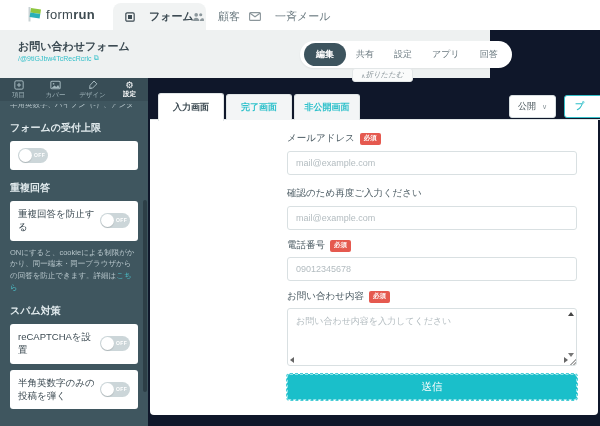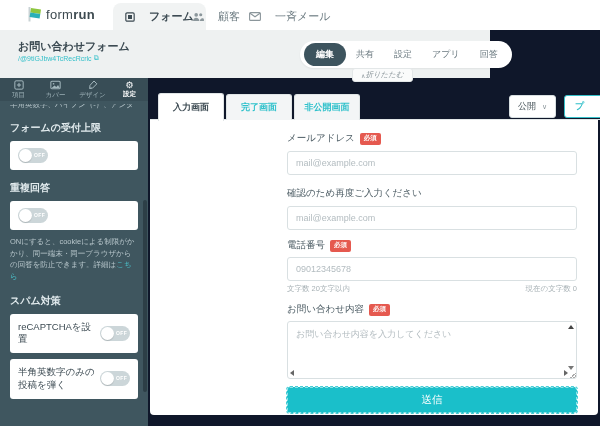--- a/index.html
+++ b/index.html
@@ -194,20 +194,21 @@
 
       <div class="sec-label">フォームの受付上限</div>
       <div class="card">
         <span class="toggle">
             <span class="off">OFF</span>
           </span>
       </div>
 
       <div class="sec-label">重複回答</div>
       <div class="card">
+        <span class="txt">重複回答を防止する</span>
         <span class="toggle">
             <span class="off">OFF</span>
           </span>
       </div>
       <div class="helper">
         <span>ONにすると、cookieによる制限がかかり、同一端末・同一ブラウザからの回答を防止できます。詳細は</span><a href="#">こちら</a>
       </div>
 
       <div class="sec-label">スパム対策</div>
       <div class="card">
@@ -252,24 +253,20 @@
       <div class="f-label mt12">
         <span>確認のため再度ご入力ください</span>
       </div>
       <input class="f-input mt6" placeholder="mail@example.com" style="">
 
       <div class="f-label mt9">
         <span>電話番号</span>
         <span class="req">必須</span>
       </div>
       <input class="f-input mt5" placeholder="09012345678" style="">
-      <div class="char-row">
-        <span>文字数 20文字以内</span>
-        <span>現在の文字数 0</span>
-      </div>
 
       <div class="f-label mt9">
         <span>お問い合わせ内容</span>
         <span class="req">必須</span>
       </div>
       <div class="ta-wrap">
         <textarea class="f-textarea" placeholder="お問い合わせ内容を入力してください" style=""></textarea>
         <span class="tri tri-up"></span>
         <span class="tri tri-down"></span>
         <span class="tri tri-left"></span>

